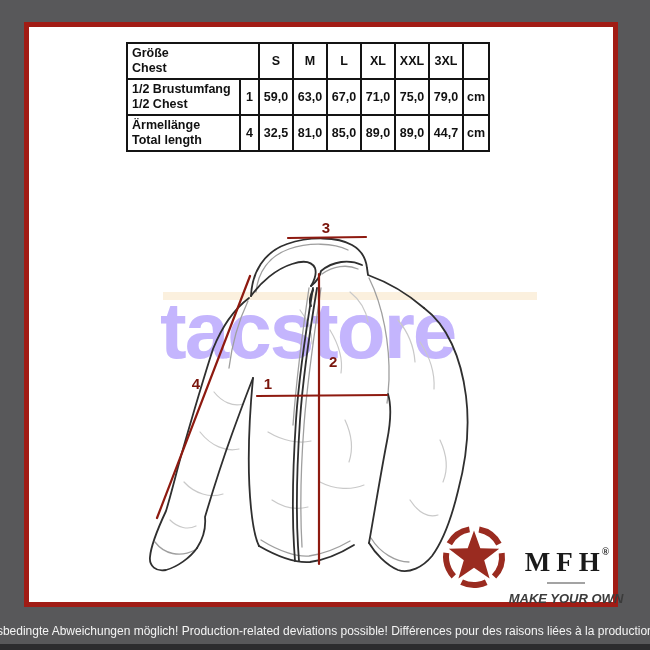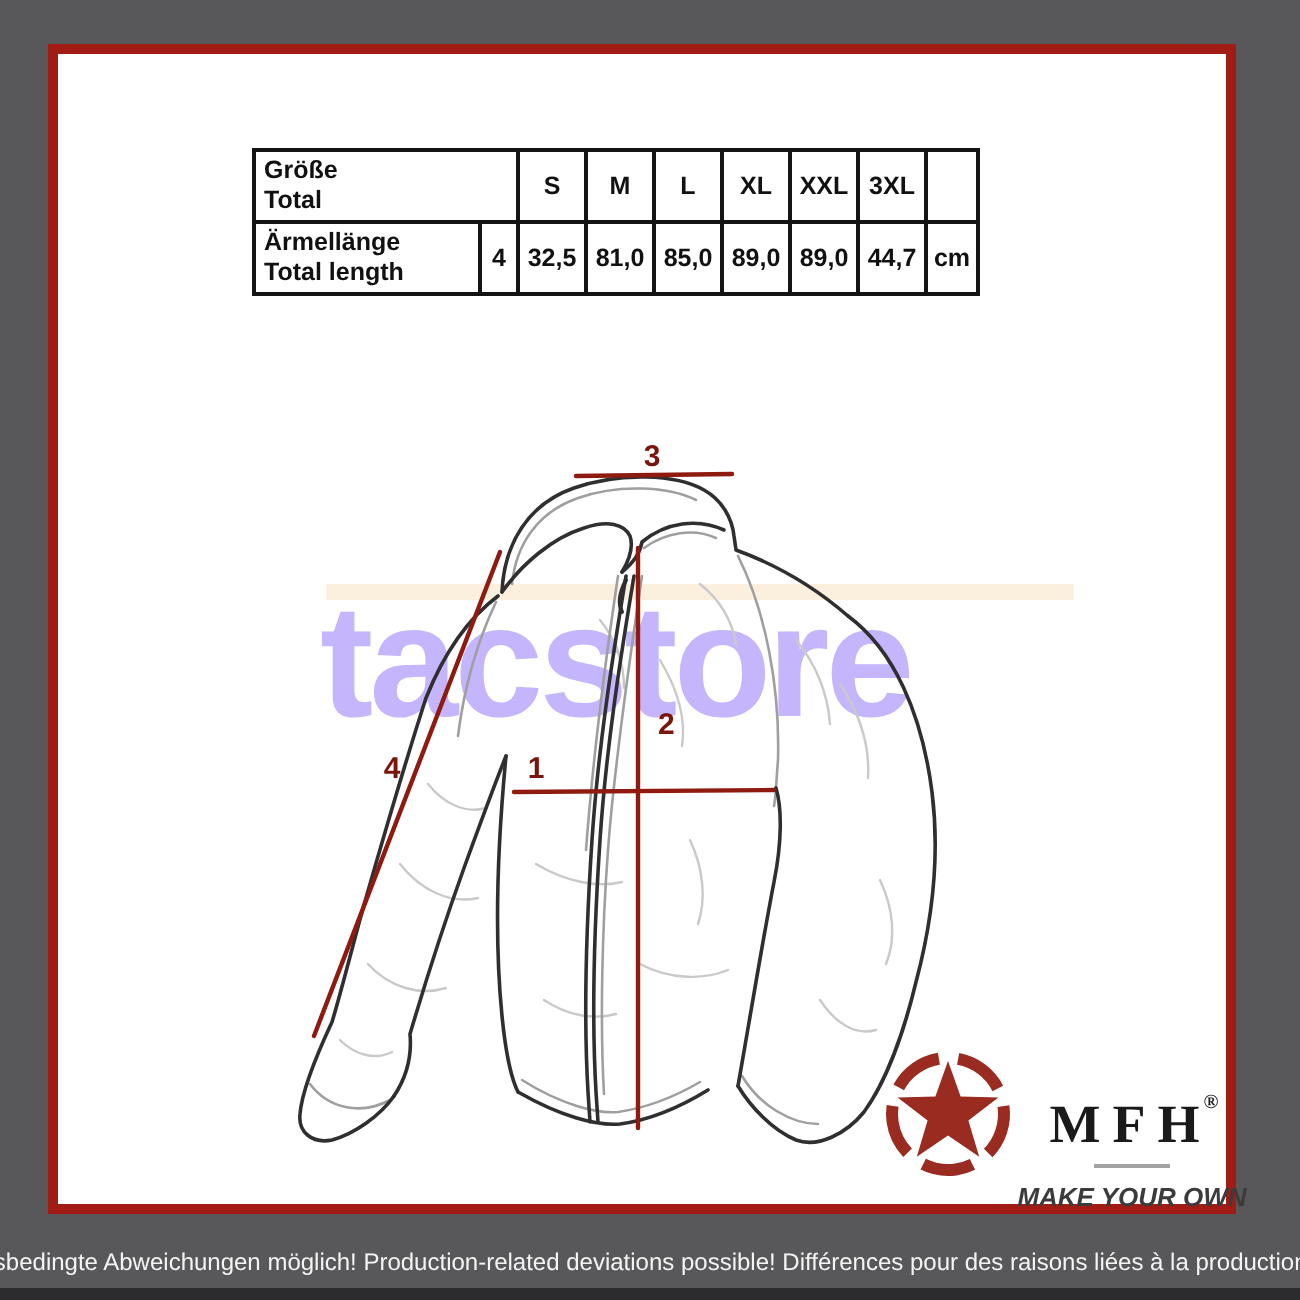--- a/index.html
+++ b/index.html
@@ -20,21 +20,21 @@
   }
   .wm-text{
     position:absolute;left:160px;top:291px;z-index:2;
     font-size:80px;font-weight:bold;letter-spacing:-2px;line-height:1;
     color:#c4b5fd;white-space:nowrap;
   }
   
   table.size{
     position:absolute;left:126px;top:42px;z-index:3;
     border-collapse:collapse;table-layout:fixed;
-    font-size:12.5px;font-weight:bold;color:#111;margin-top:32px;
+    font-size:12.5px;font-weight:bold;color:#111;
   }
   table.size td{
     border:2px solid #141414;text-align:center;vertical-align:middle;
     height:32px;padding:0;line-height:1.2;background:#fff;
   }
   table.size td.lbl{text-align:left;padding:1px 4px;}
   table.size td.lbl span{display:block;}
   
   svg.overlay{position:absolute;left:0;top:0;z-index:4;}
   
@@ -79,29 +79,43 @@
       <col style="width:34px">
     <col style="width:34px">
       <col style="width:34px">
       <col style="width:34px">
     <col style="width:26px">
   </colgroup>
   <tbody>
       <tr>
     <td colspan="2" class="lbl">
       <span>Größe</span>
-      <span>Total</span>
+      <span>Chest</span>
     </td>
     <td>S</td>
     <td>M</td>
     <td>L</td>
     <td>XL</td>
     <td>XXL</td>
     <td>3XL</td>
     <td></td>
+  </tr>
+  <tr>
+    <td class="lbl">
+      <span>1/2 Brustumfang</span>
+      <span>1/2 Chest</span>
+    </td>
+    <td>1</td>
+    <td>59,0</td>
+    <td>63,0</td>
+    <td>67,0</td>
+    <td>71,0</td>
+    <td>75,0</td>
+    <td>79,0</td>
+    <td>cm</td>
   </tr>
   <tr>
     <td class="lbl">
       <span>Ärmellänge</span>
       <span>Total length</span>
     </td>
     <td>4</td>
     <td>32,5</td>
     <td>81,0</td>
     <td>85,0</td>

